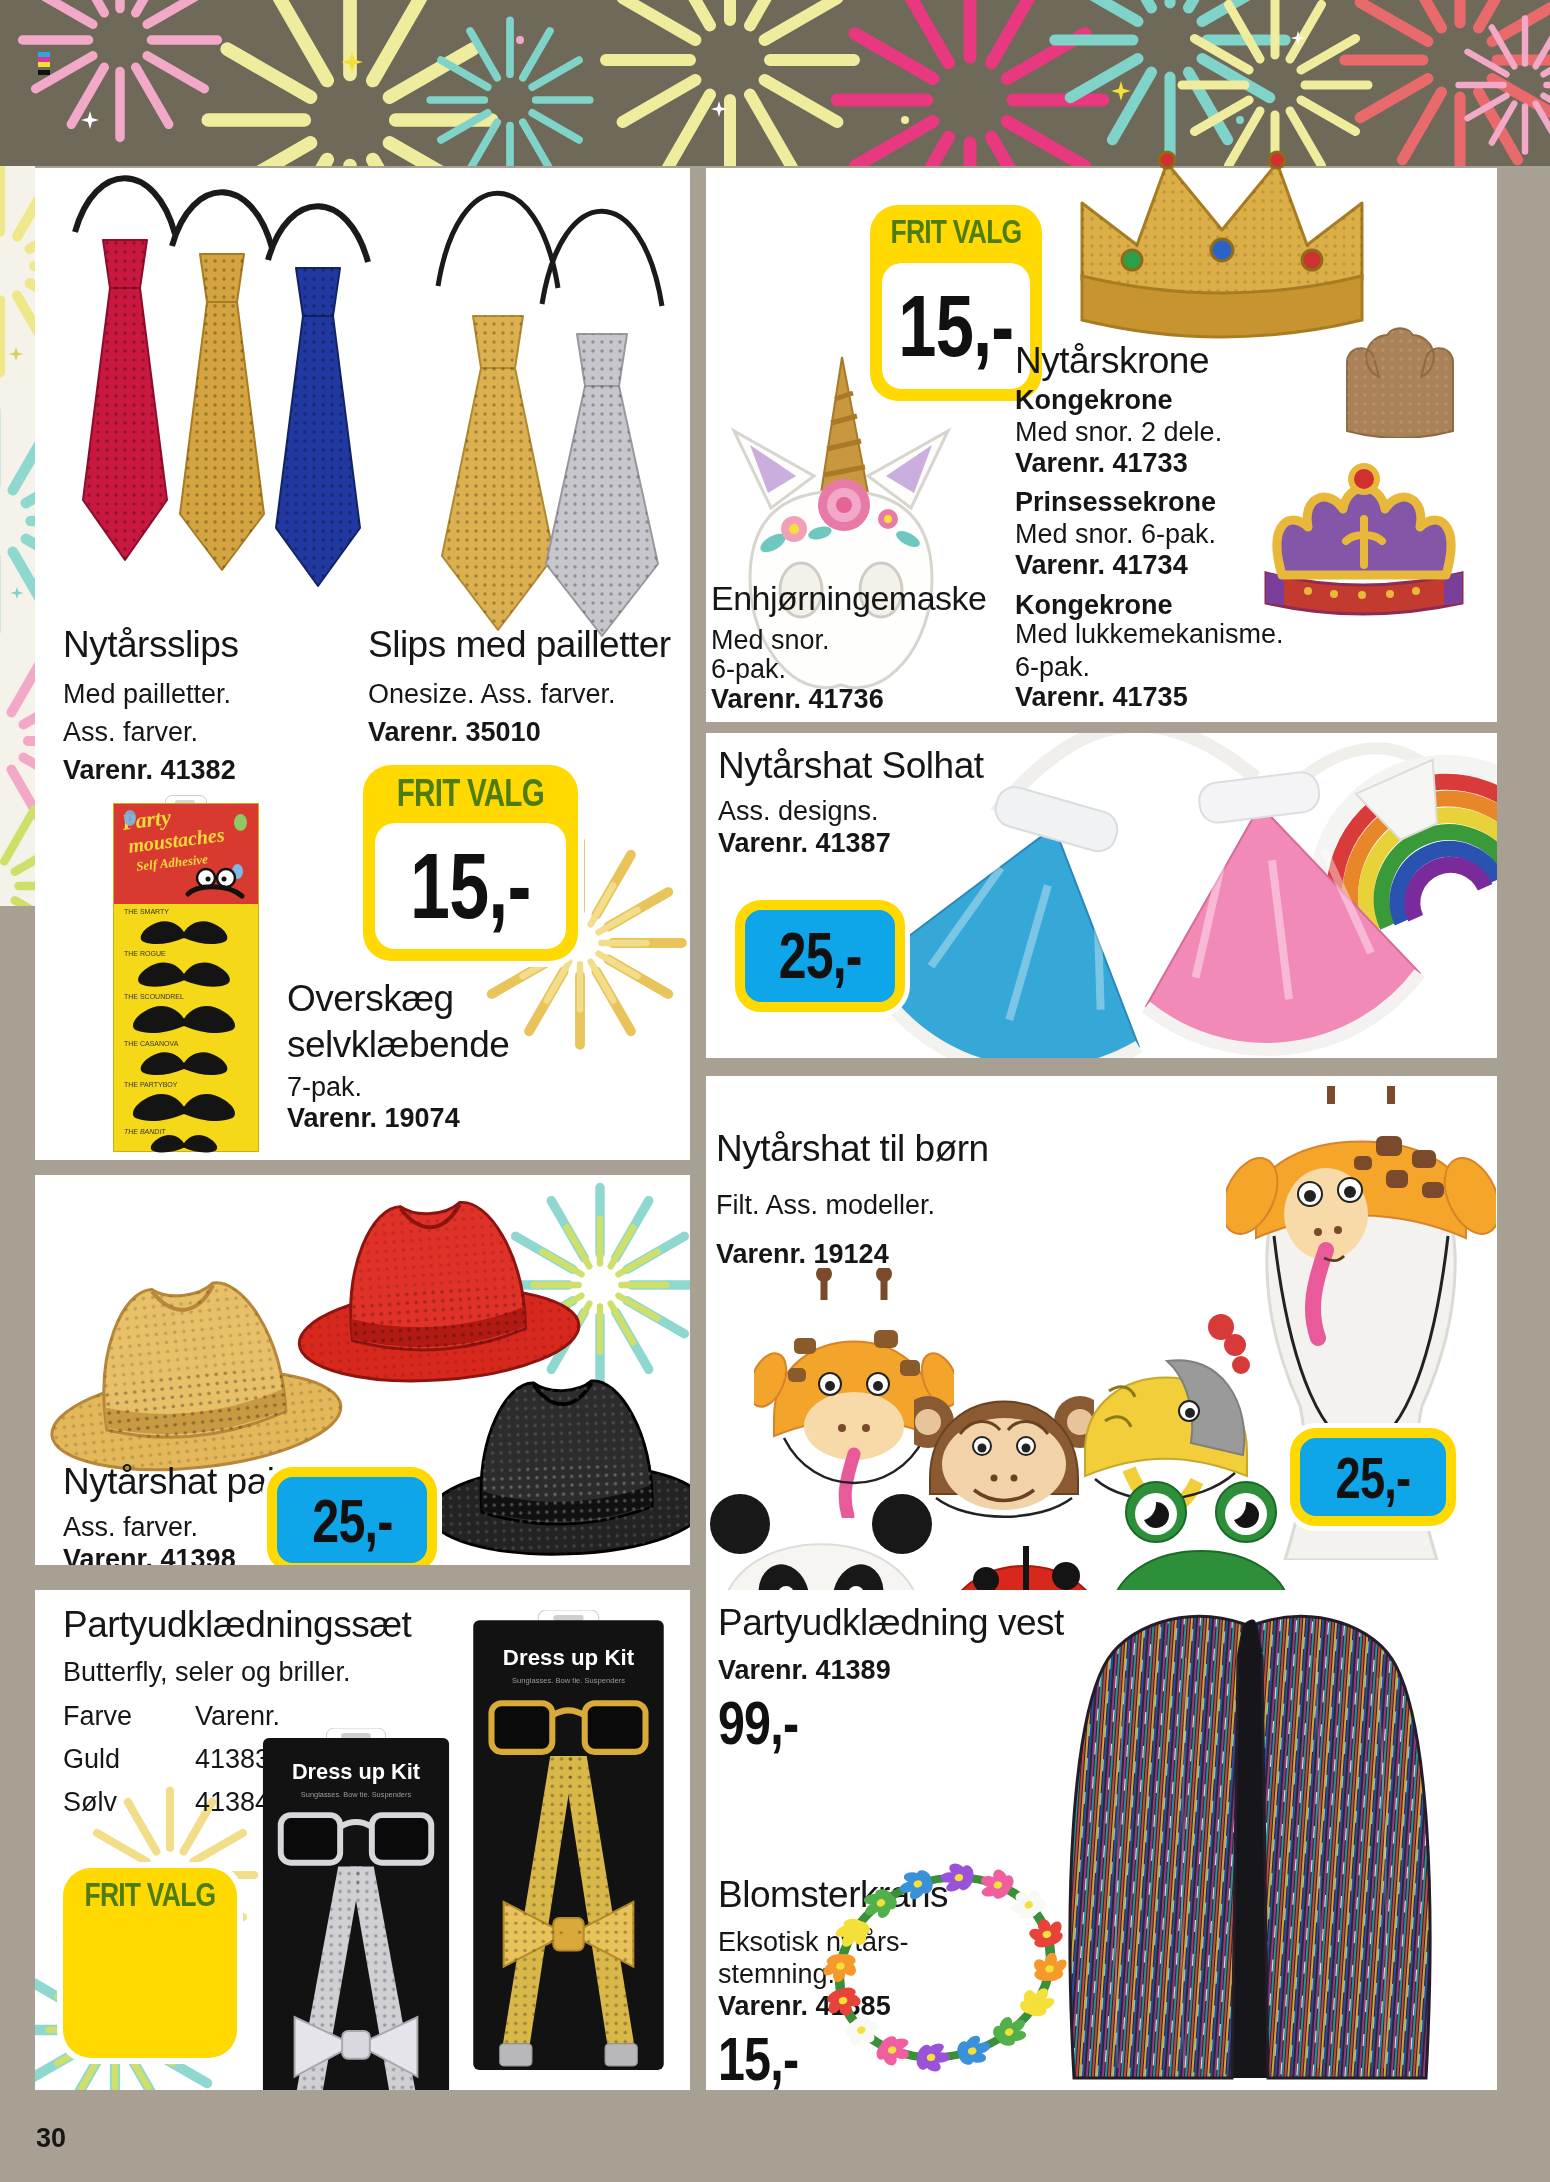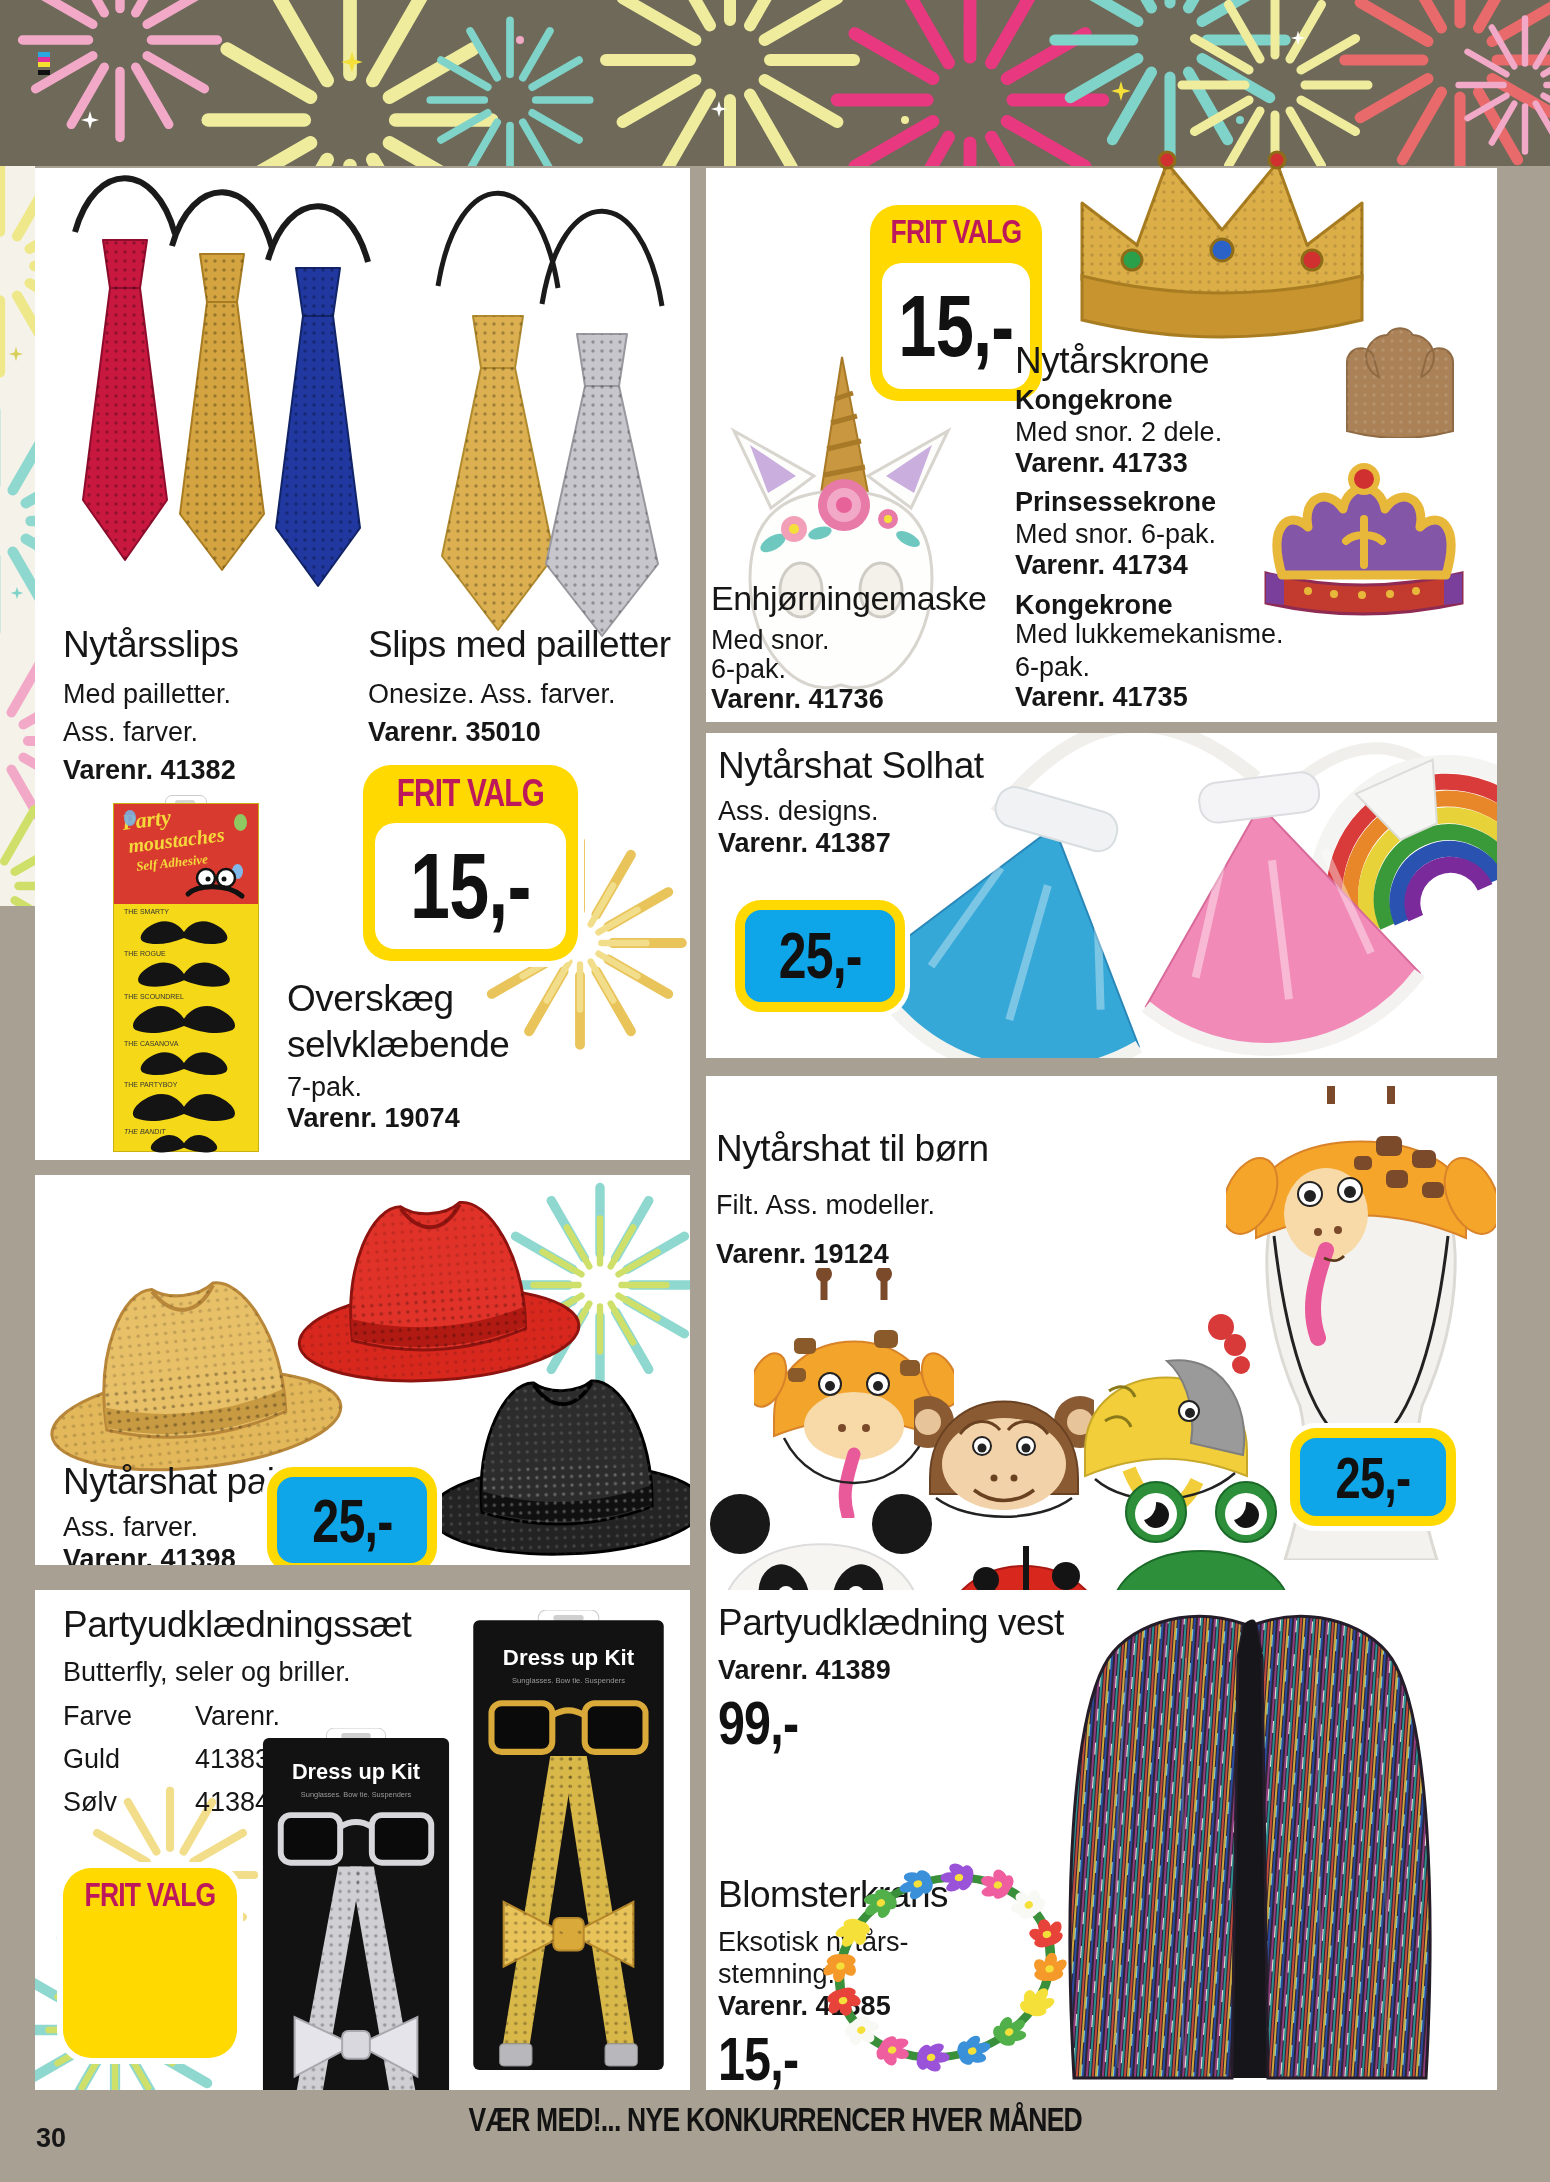--- a/index.html
+++ b/index.html
@@ -11,21 +11,21 @@
   .f37{font-size:37px;letter-spacing:-0.5px;}
   .f34{font-size:34px;letter-spacing:-0.5px;}
   .f27{font-size:27px;}
   .b{font-weight:bold;}
   .cnd{display:inline-block;font-weight:bold;letter-spacing:-1px;
        transform:scaleX(0.78);transform-origin:50% 50%;}
   .cndl{display:inline-block;font-weight:bold;letter-spacing:-1px;
        transform:scaleX(0.78);transform-origin:0 50%;}
   
   .fv{position:absolute;background:#ffd900;border-radius:28px;box-shadow:0 0 0 6px #ffffff;}
-  .fv .hd{position:absolute;top:7px;left:0;right:0;text-align:center;color:#be185d;}
+  .fv .hd{position:absolute;top:7px;left:0;right:0;text-align:center;color:#4d7c0f;}
   .fv .bx{position:absolute;left:12px;right:12px;bottom:12px;top:58px;background:#fff;
           border-radius:20px;display:flex;align-items:center;justify-content:center;}
   
   .pb{position:absolute;background:#0ea5e9;border:10px solid #ffd900;border-radius:26px;
       box-shadow:0 0 0 5px #ffffff;display:flex;align-items:center;justify-content:center;}
   .price{font-weight:bold;color:#111;}
   .footer-line{position:absolute;left:0;width:100%;text-align:center;font-weight:bold;color:#131313;}
   svg{display:block;}
   svg text{font-family:"Liberation Sans",sans-serif;}
 </style>
@@ -676,18 +676,15 @@
               <use href="#flw" x="92" y="-20" width="40" height="40" style="color:#ef5fa0"></use>
             </g>
           <g transform="rotate(337.5)">
               <use href="#flw" x="92" y="-20" width="40" height="40" style="color:#f8f8f4"></use>
             </g>
         </g>
       </g>
     </svg>
   </div>
 
-  <div class="footer-line" style="top:2100px;">
-    <span class="cnd" style="font-size:34px;">VÆR MED!... NYE KONKURRENCER HVER MÅNED</span>
-  </div>
   <div class="t f27 b" style="left:36px;top:2124px;">30</div>
 
 </div>
 
 </body></html>

